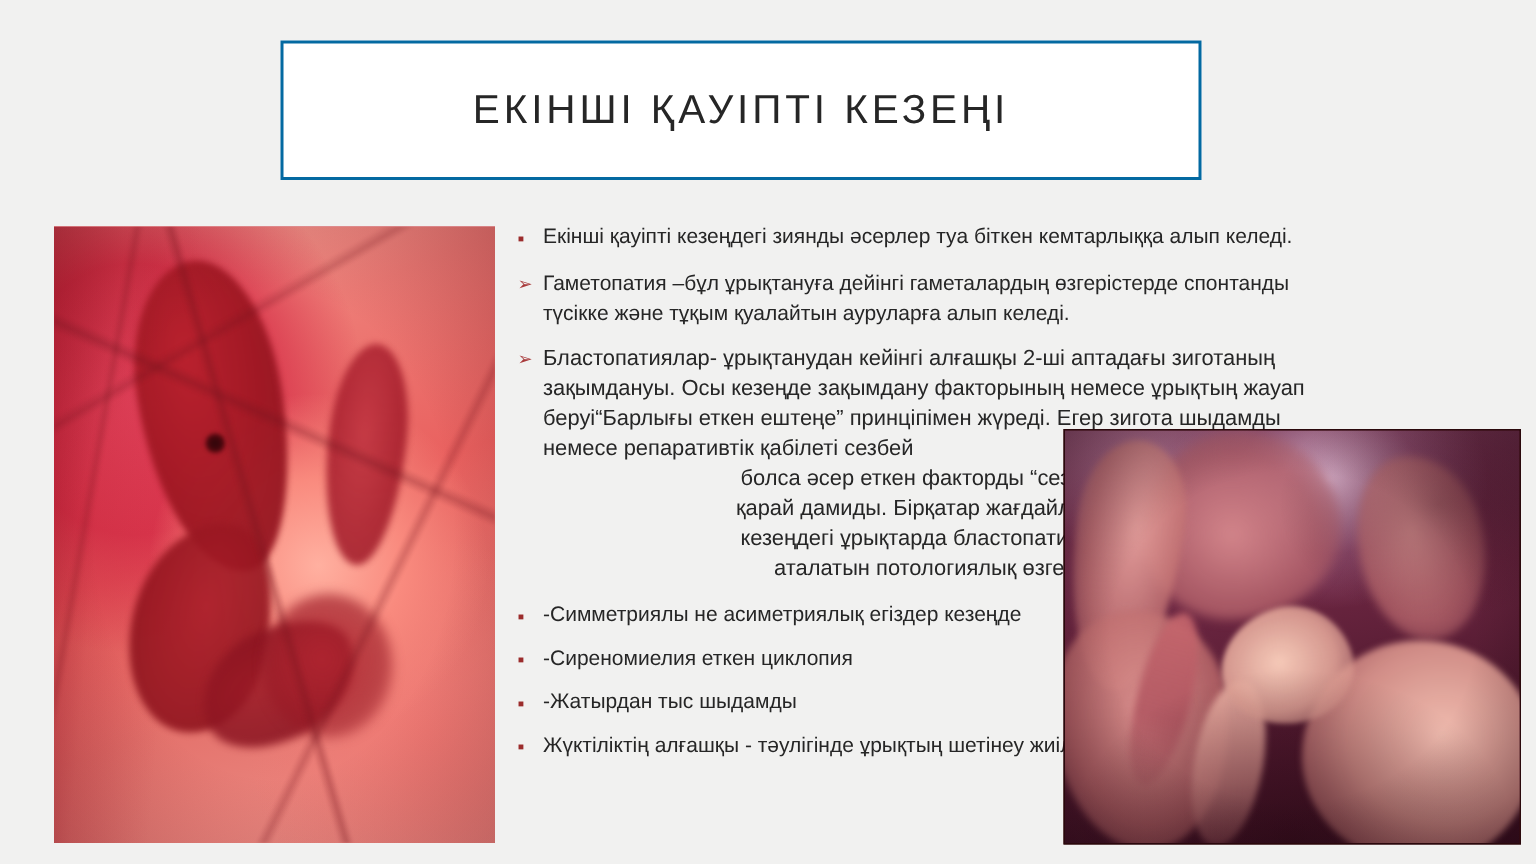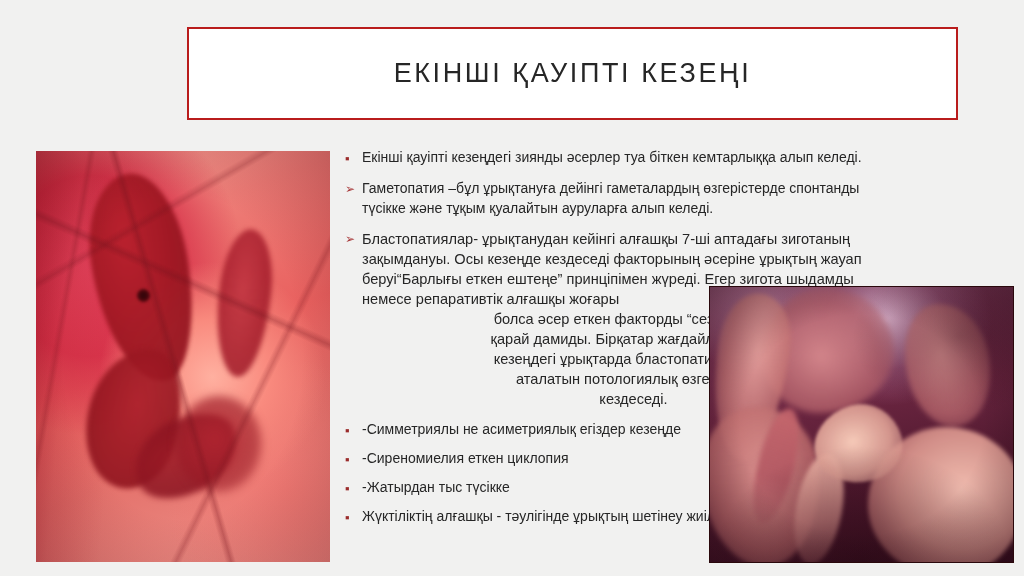--- a/index.html
+++ b/index.html
@@ -22,24 +22,24 @@
     width: 1024px;
     height: 576px;
     background: #f1f1f0;
   }
 
   
   .title-box {
     position: absolute;
     left: 187px;
     top: 27px;
-    width: 771px;
+    width: 614px;
     height: 93px;
     background: #ffffff;
-    border: 2px solid #b91c1c;
+    border: 2px solid #0369a1;
     display: flex;
     align-items: center;
     justify-content: center;
   }
 
   .title-text {
     font-size: 27px;
     letter-spacing: 2.6px;
     color: #262626;
     font-weight: 400;
@@ -306,45 +306,44 @@
     </div>
 
     <div class="blk arrow">
       <span class="mk">➢</span>
       <span class="tx">Гаметопатия –бұл ұрықтануға дейінгі гаметалардың өзгерістерде спонтанды түсікке және тұқым қуалайтын ауруларға алып келеді.</span>
     </div>
 
     <div class="blk arrow long">
       <span class="mk">➢</span>
       <span class="tx">
-        <span>Бластопатиялар- ұрықтанудан кейінгі алғашқы 7-ші аптадағы зиготаның</span>
-        <span>зақымдануы. Осы кезеңде кездеседі факторының әсеріне ұрықтың жауап</span>
+        <span>Бластопатиялар- ұрықтанудан кейінгі алғашқы 2-ші аптадағы зиготаның</span>
+        <span>зақымдануы. Осы кезеңде зақымдану факторының немесе ұрықтың жауап</span>
         <span>беруі“Барлығы еткен ештеңе” принціпімен жүреді. Егер зигота шыдамды</span>
-        <span>немесе репаративтік алғашқы жоғары</span>
+        <span>немесе репаративтік қабілеті сезбей</span>
         <span class="centered">болса әсер еткен факторды “сезбей” ары</span>
         <span class="centered">қарай дамиды. Бірқатар жағдайларда осы</span>
         <span class="centered">кезеңдегі ұрықтарда бластопатиялар деп</span>
         <span class="centered">аталатын потологиялық өзгерістер</span>
-        <span class="centered">кездеседі.</span>
       </span>
     </div>
 
     <div class="blk gap-sm">
       <span class="mk">▪</span>
       <span class="tx">-Симметриялы не асиметриялық егіздер кезеңде</span>
     </div>
 
     <div class="blk gap-sm">
       <span class="mk">▪</span>
       <span class="tx">-Сиреномиелия еткен циклопия</span>
     </div>
 
     <div class="blk gap-sm">
       <span class="mk">▪</span>
-      <span class="tx">-Жатырдан тыс түсікке</span>
+      <span class="tx">-Жатырдан тыс шыдамды</span>
     </div>
 
     <div class="blk">
       <span class="mk">▪</span>
       <span class="tx">Жүктіліктің алғашқы - тәулігінде ұрықтың шетінеу жиілігі өте жиі болады</span>
     </div>
 
   </div>
 
   <div class="img-right">

